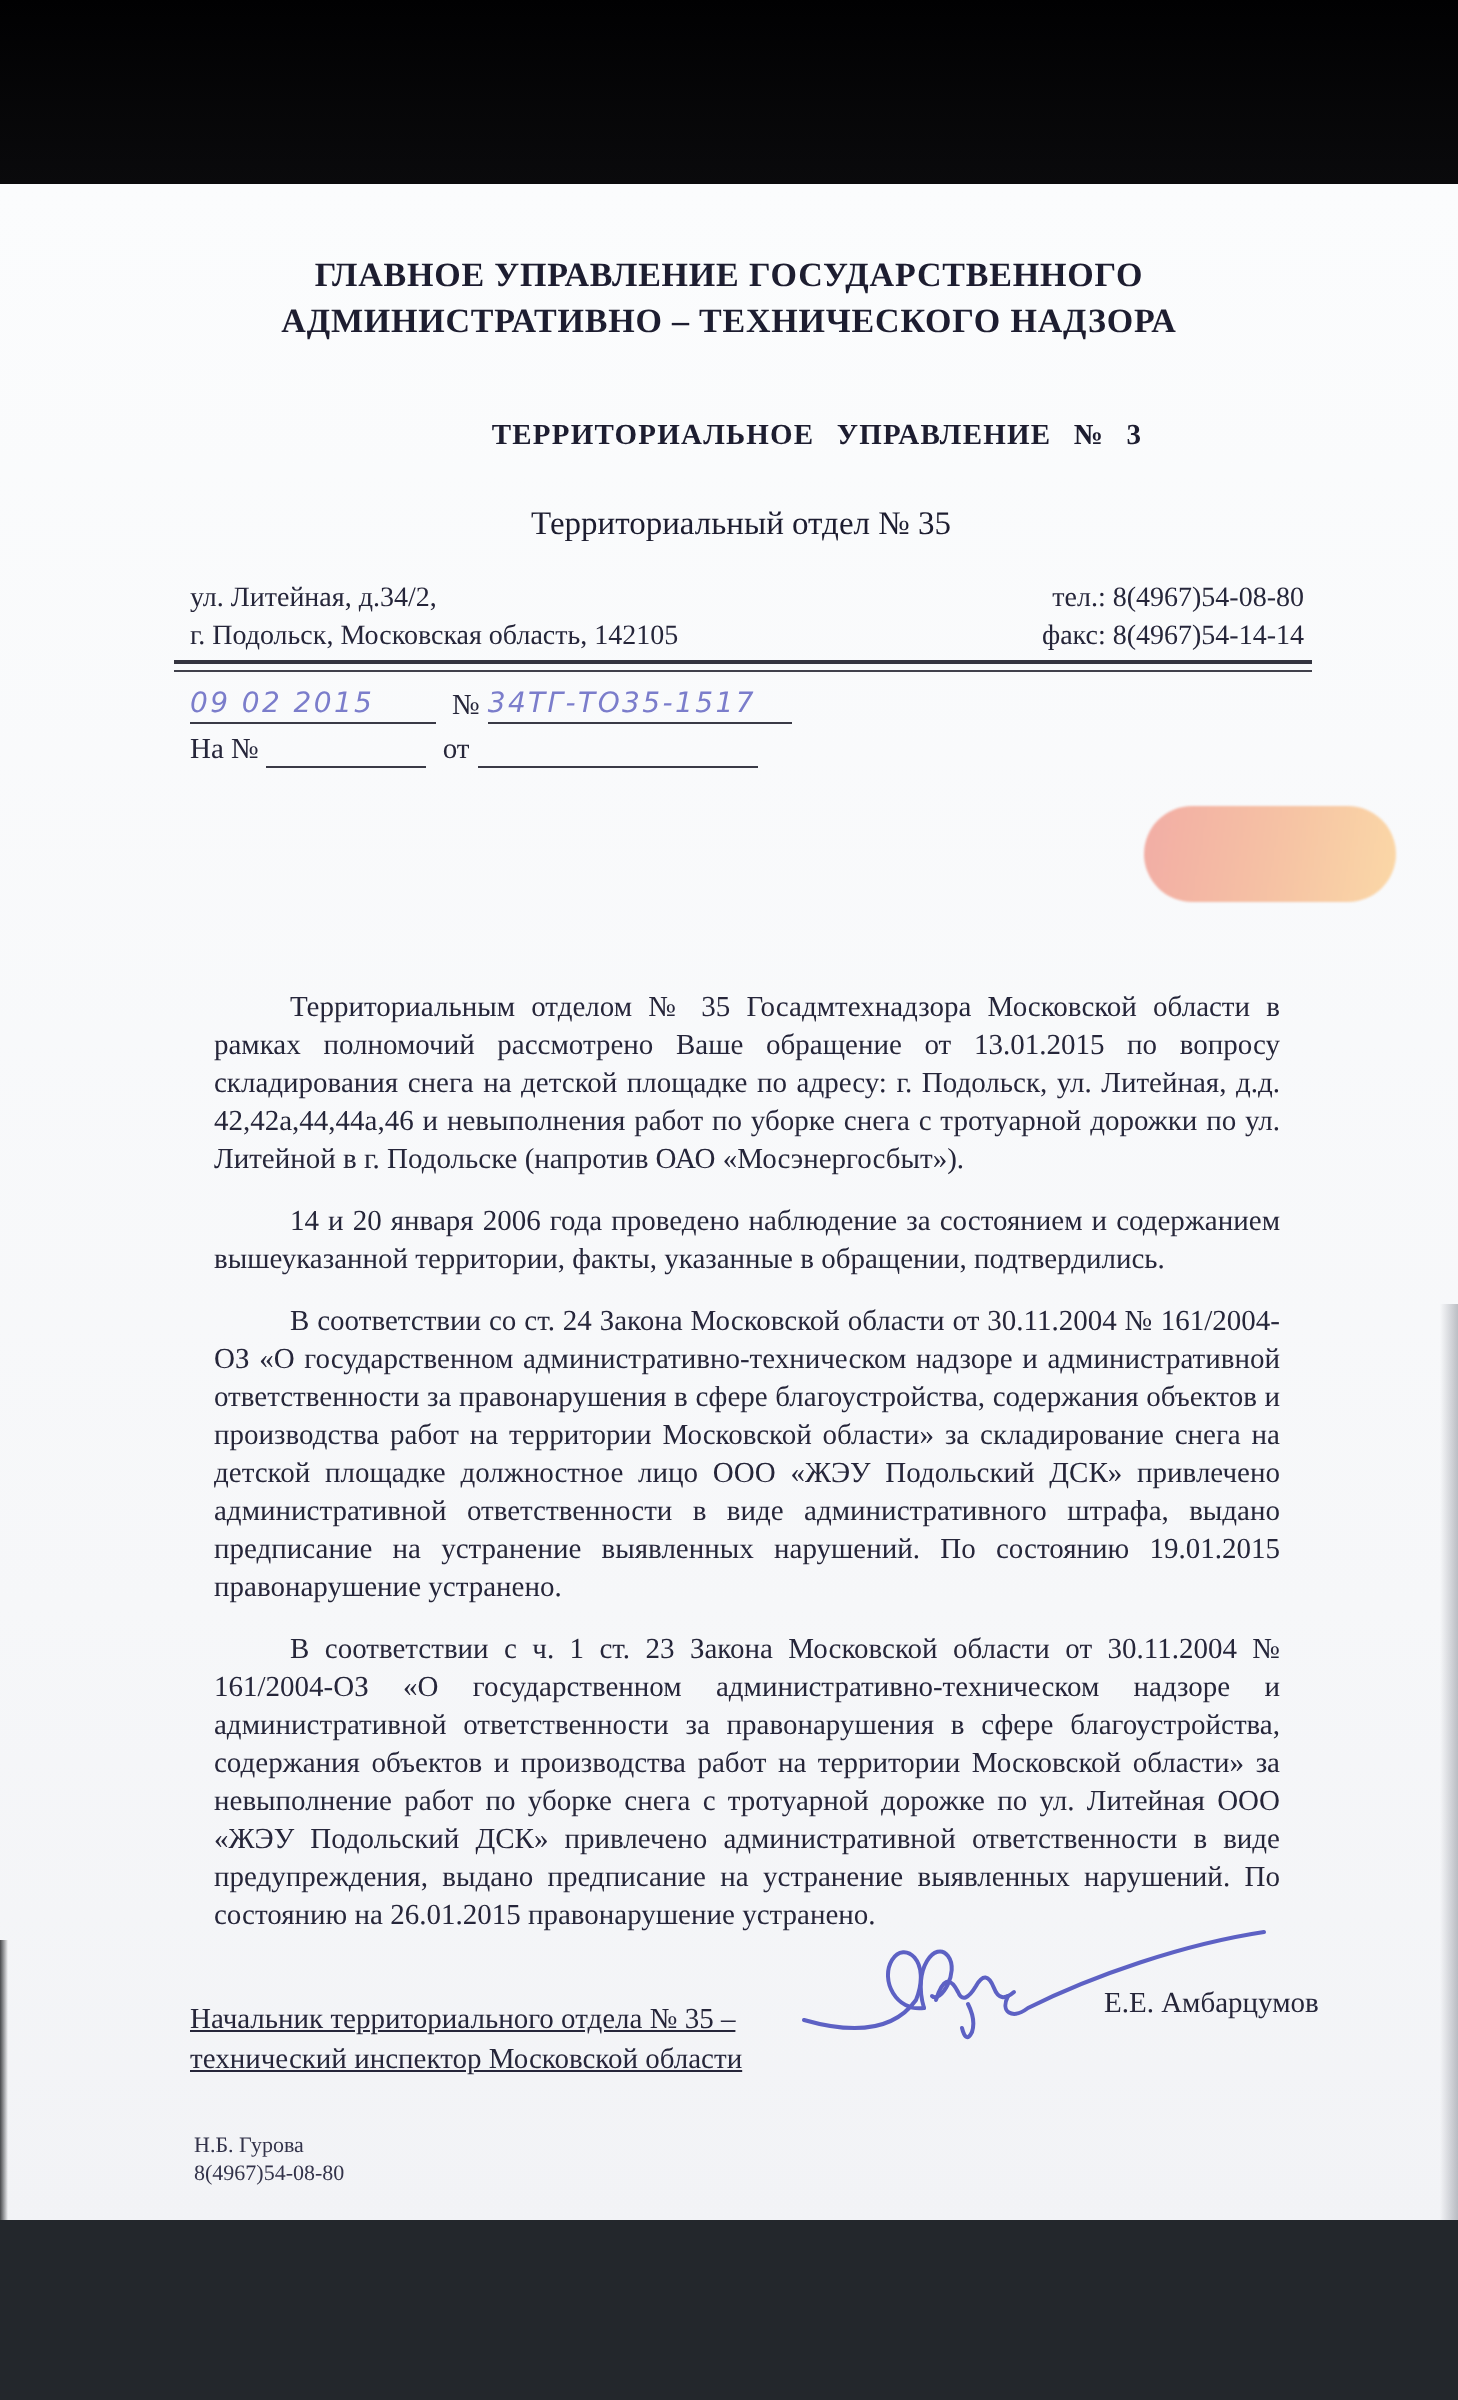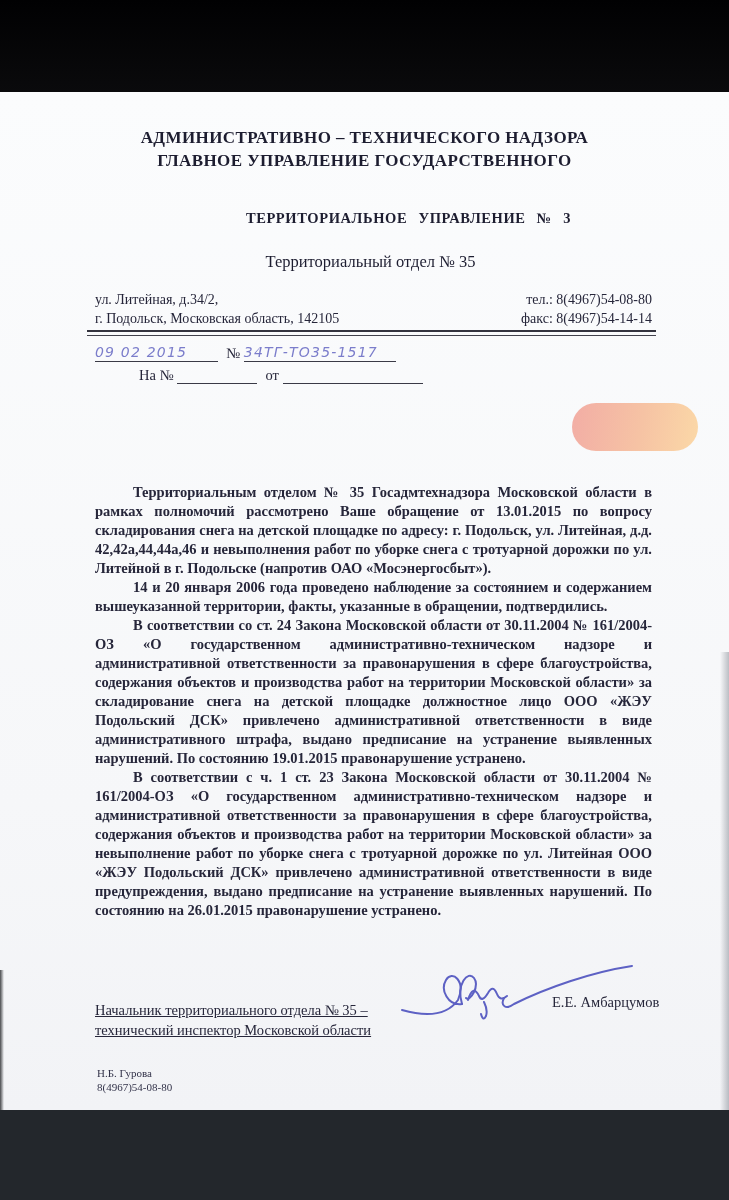--- a/index.html
+++ b/index.html
@@ -29,49 +29,49 @@
 
   .rule{position:absolute;left:87px;top:238px;width:569px;height:3px;
        border-top:2px solid #34343f;border-bottom:1px solid #41414c;}
 
   .refs{position:absolute;left:95px;top:252px;width:340px;font-size:14.5px;color:#26263a;}
   .refs .row{display:flex;align-items:flex-end;margin-bottom:4px;}
   .uline{border-bottom:1px solid #3a3a46;display:inline-block;}
   .hand{font-family:"DejaVu Sans", sans-serif;font-style:italic;font-size:14px;
        color:#7b7dcb;letter-spacing:1.2px;transform:rotate(-1.5deg);transform-origin:left bottom;}
   .lbl{padding:0 4px 0 8px;}
-  .lbl-first{padding:0 4px 0 0;margin-left:44px;}
+  .lbl-first{padding:0 4px 0 0;}
 
   .redaction{position:absolute;left:572px;top:311px;width:126px;height:48px;border-radius:24px;
        background:linear-gradient(100deg,#f2ada5 0%,#f6c3a4 55%,#fbd8a7 100%);
        filter:blur(.4px);}
 
   .body-text{position:absolute;left:95px;top:391px;width:557px;
        font-size:14.5px;line-height:19px;text-align:justify;color:#26263a;}
-  .body-text p{margin:0;text-indent:38px;font-weight:bold;}
+  .body-text p{margin:12px;text-indent:38px;}
 
   .sig-title{position:absolute;left:95px;top:908px;width:360px;
        font-size:14.5px;line-height:20px;color:#26263a;text-decoration:underline;}
   .sig-name{position:absolute;left:552px;top:902px;font-size:14.5px;color:#26263a;}
   .sig-svg{position:absolute;left:396px;top:866px;}
 
   .footer{position:absolute;left:97px;top:974px;font-size:11px;line-height:14px;color:#33334a;}
 </style>
 </head>
 <body>
 
 <div class="stage">
 
   <div class="top-bar"></div>
 
   <div class="page">
 
     <div class="org">
+      <div>ГЛАВНОЕ УПРАВЛЕНИЕ ГОСУДАРСТВЕННОГО</div>
       <div>АДМИНИСТРАТИВНО – ТЕХНИЧЕСКОГО НАДЗОРА</div>
-      <div>ГЛАВНОЕ УПРАВЛЕНИЕ ГОСУДАРСТВЕННОГО</div>
     </div>
 
     <div class="department">ТЕРРИТОРИАЛЬНОЕ УПРАВЛЕНИЕ № 3</div>
     <div class="office">Территориальный отдел № 35</div>
 
     <div class="contacts">
       <div class="left">
         <div>ул. Литейная, д.34/2,</div>
         <div>г. Подольск, Московская область, 142105</div>
       </div>

